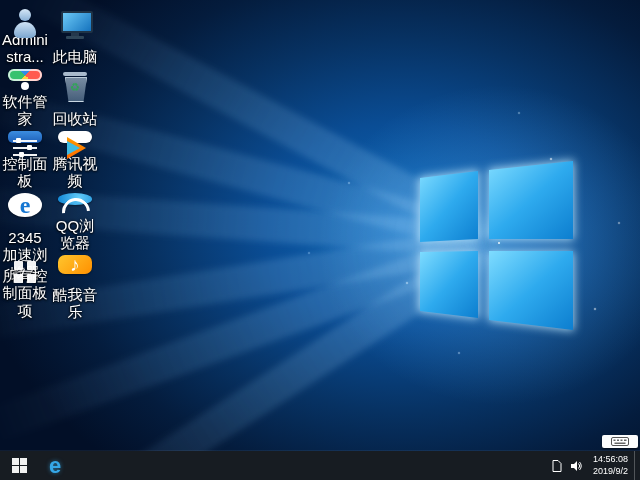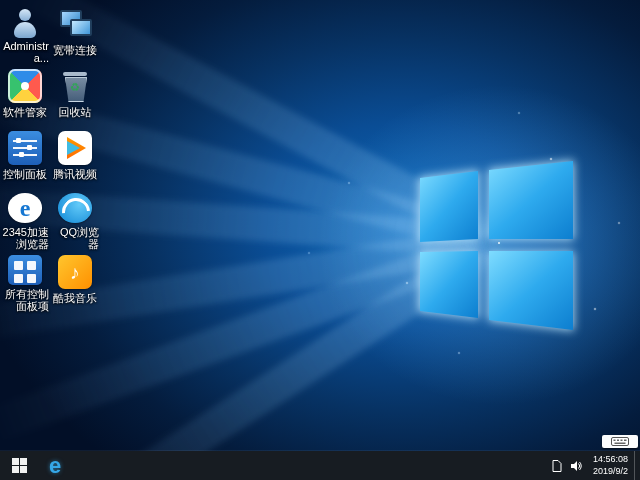--- a/index.html
+++ b/index.html
@@ -24,21 +24,21 @@
   .sparkles { position:absolute; left:498px; top:242px; width:2px; height:2px; border-radius:50%;
     background:rgba(255,255,255,.9);
     box-shadow: 52px -84px 1px rgba(255,255,255,.85), -92px 40px 1px rgba(210,235,255,.8),
       -150px -60px 1px rgba(190,225,255,.6), 96px 66px 1px rgba(255,255,255,.75),
       -40px 110px 1px rgba(200,230,255,.6), 120px -20px 1px rgba(255,255,255,.6),
       -190px 10px 1px rgba(180,220,255,.5), 20px -130px 1px rgba(200,235,255,.55); }
 
   
   .icons { position:absolute; left:0; top:3px; display:grid; grid-template-columns:50px 50px; grid-auto-rows:62px; }
   .cell { display:flex; flex-direction:column; align-items:center; padding-top:4px; }
-  .lbl { margin-top:3px; font-size:11px; color:#fff; text-align:right; line-height:1.15;
+  .lbl { margin-top:12px; font-size:15px; color:#fff; text-align:center; line-height:1.15;
     max-width:48px; word-break:break-all; text-shadow:0 1px 2px #000, 0 0 3px rgba(0,0,0,.85); }
   .ic { width:34px; height:34px; position:relative; }
 
   
   .ic-user::before { content:""; position:absolute; left:11px; top:2px; width:12px; height:12px; border-radius:50%;
     background:linear-gradient(#d5e7f7,#88afd6); }
   .ic-user::after { content:""; position:absolute; left:6px; top:15px; width:22px; height:16px;
     border-radius:11px 11px 5px 5px; background:linear-gradient(#cfe3f5,#7ba6cf); }
   
   .ic-bb .m { position:absolute; width:18px; height:13px; border:2px solid #203e5c; border-radius:2px; }
@@ -153,28 +153,29 @@
   </svg>
   <div class="sparkles"></div>
 
   <div class="icons">
 
     <div class="cell">
       <div class="ic ic-user"></div>
       <div class="lbl">Administra...</div>
     </div>
 
-    <div class="cell">
-      <div class="ic ic-bb">
-          <div class="m m1"></div>
-          <div class="m m2"></div>
-        </div>
-      <div class="lbl">宽带连接</div>
-    </div>
-
+
+    <div class="cell">
+      <div class="ic ic-pc">
+          <div class="scr"></div>
+          <div class="std"></div>
+          <div class="base"></div>
+        </div>
+      <div class="lbl">此电脑</div>
+    </div>
 
     <div class="cell">
       <div class="ic ic-soft"></div>
       <div class="lbl">软件管家</div>
     </div>
 
 
 
     <div class="cell">
       <div class="ic ic-bin">

